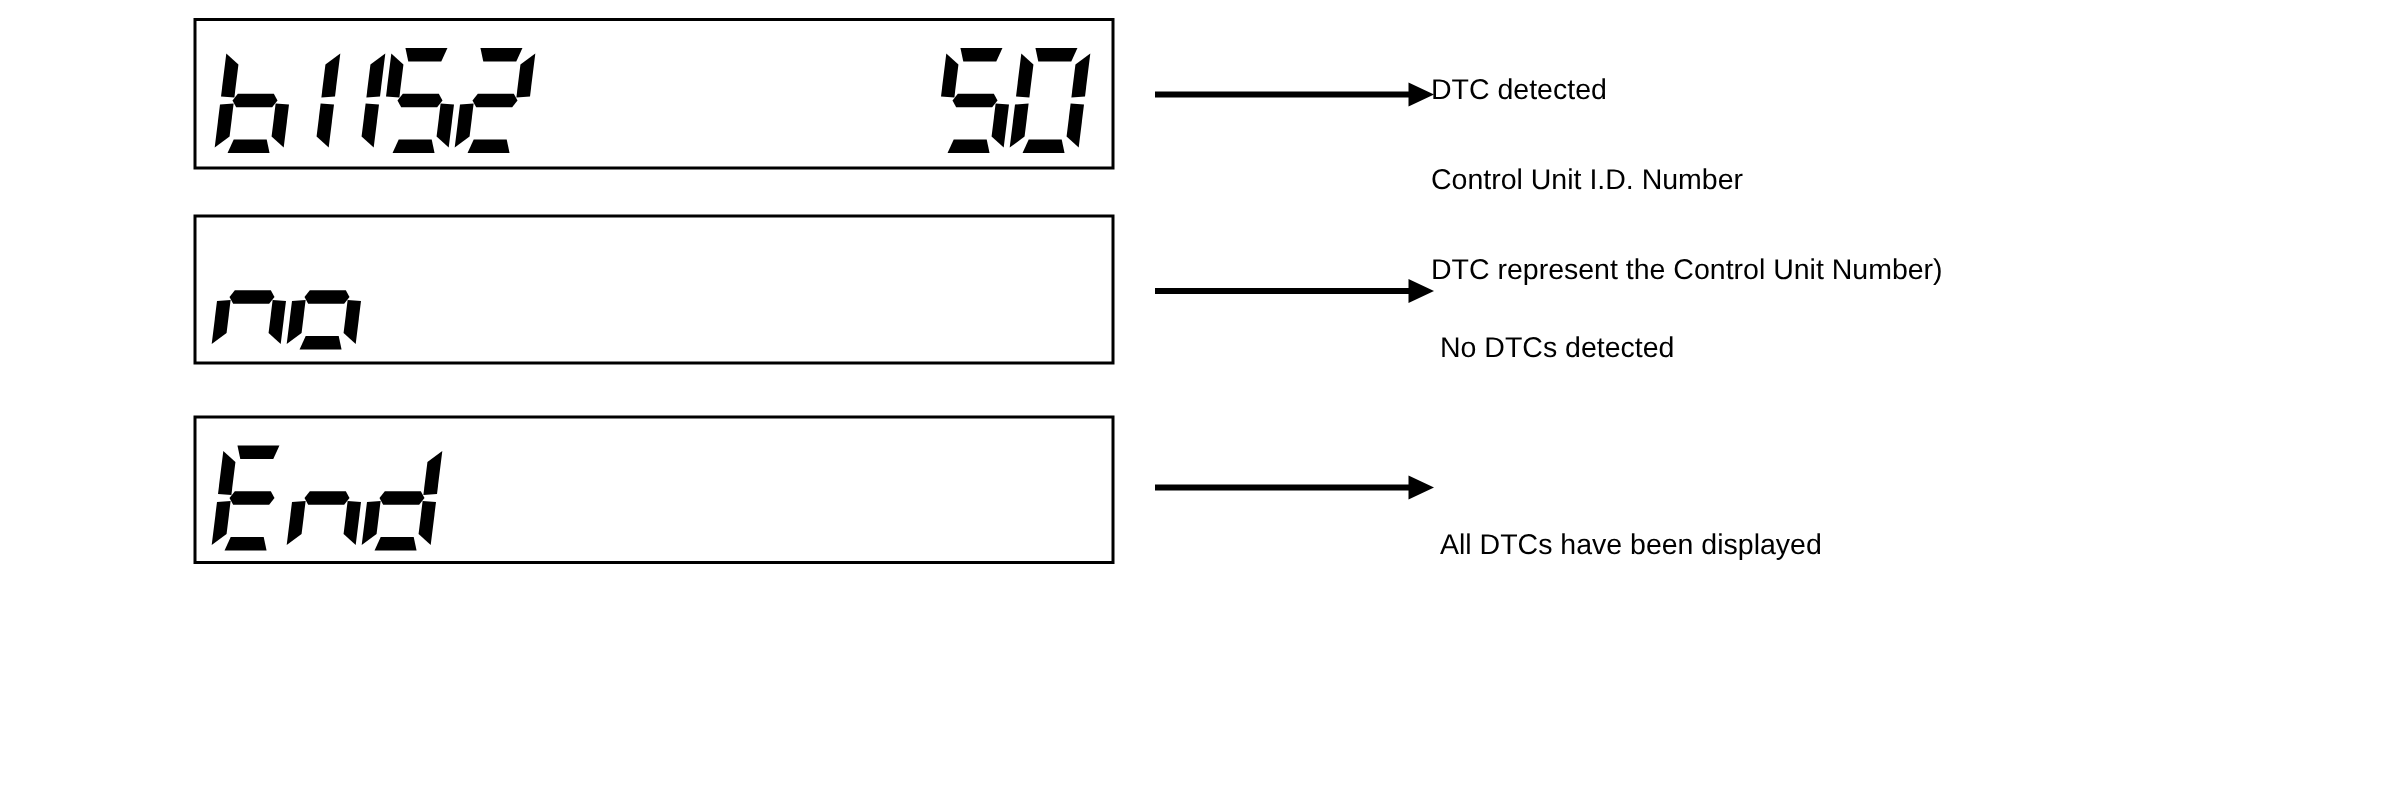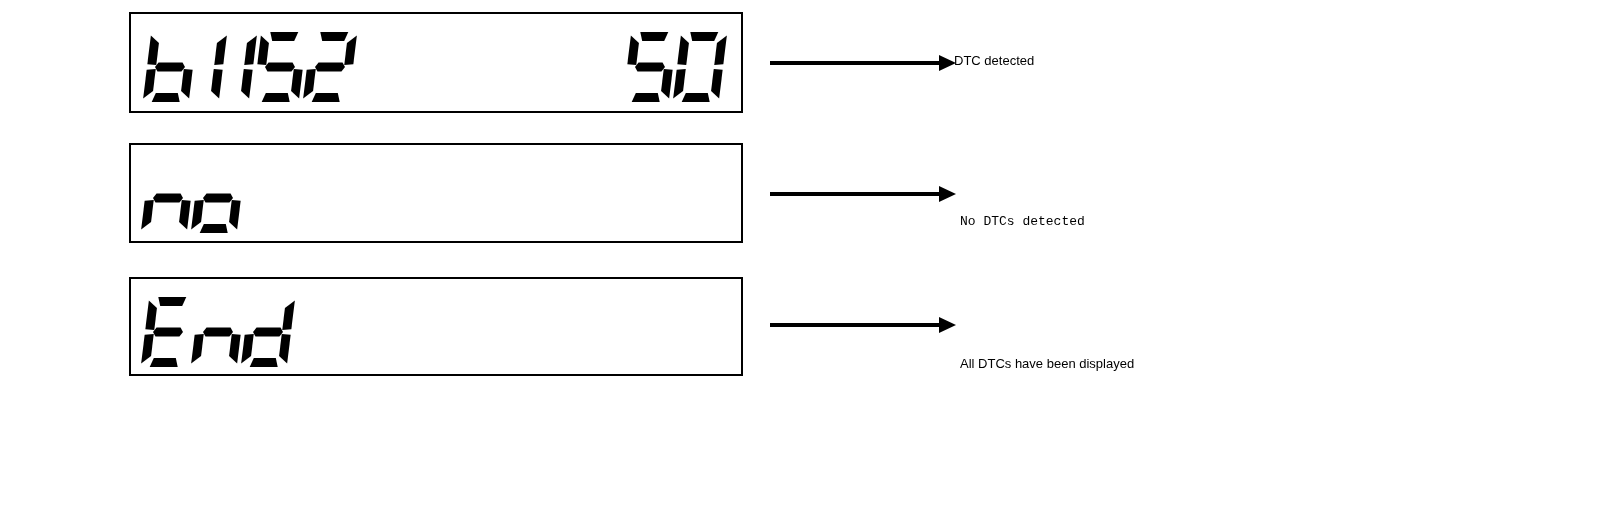--- a/index.html
+++ b/index.html
@@ -79,27 +79,27 @@
   }
   #arrow-1 { left: 770px; top: 55px;  width: 186px; }
   #arrow-2 { left: 770px; top: 186px; width: 186px; }
   #arrow-3 { left: 770px; top: 317px; width: 186px; }
   #arrow-1 .shaft, #arrow-2 .shaft, #arrow-3 .shaft { width: 170px; }
   #arrow-1 .head,  #arrow-2 .head,  #arrow-3 .head  { left: 169px; }
 
   
   .note {
     position: absolute;
-    font-size: 13px;
+    font-size: 19px;
     line-height: 20px;
     white-space: pre;
     color: #000000;
   }
   #note-1 { left: 954px; top: 11px; }
-  #note-2 { left: 960px; top: 172px; font-family: Liberation Mono, monospace; }
+  #note-2 { left: 960px; top: 183px; }
   #note-3 { left: 960px; top: 314px; text-align: right; }
   .note .line { display: block; }
 </style>
 </head>
 <body>
 
 <div class="canvas">
 
   <div class="panel" id="panel-1">
     <div class="seg-group" id="segs-1-left">
@@ -166,20 +166,22 @@
       </div>
   </div>
 
   <div class="arrow" id="arrow-1">
     <div class="shaft"></div>
     <div class="head"></div>
   </div>
 
   <div class="note" id="note-1">
     <span class="line">DTC detected</span>
+    <span class="line">Control Unit I.D. Number</span>
+    <span class="line">DTC represent the Control Unit Number)</span>
   </div>
 
   <div class="panel" id="panel-2">
     <div class="seg-group" id="segs-2-left">
         <div class="sseg">
           <svg viewBox="0 0 46 70" preserveAspectRatio="none">
             <polygon points="37,37 46,37.7 46,66.4 37,59"></polygon>
             <polygon points="0,37.7 9,37 9,59 0,66.4"></polygon>
             <polygon points="11,30.5 35,30.5 38,35 35,39.5 11,39.5 8,35"></polygon>
           </svg>

